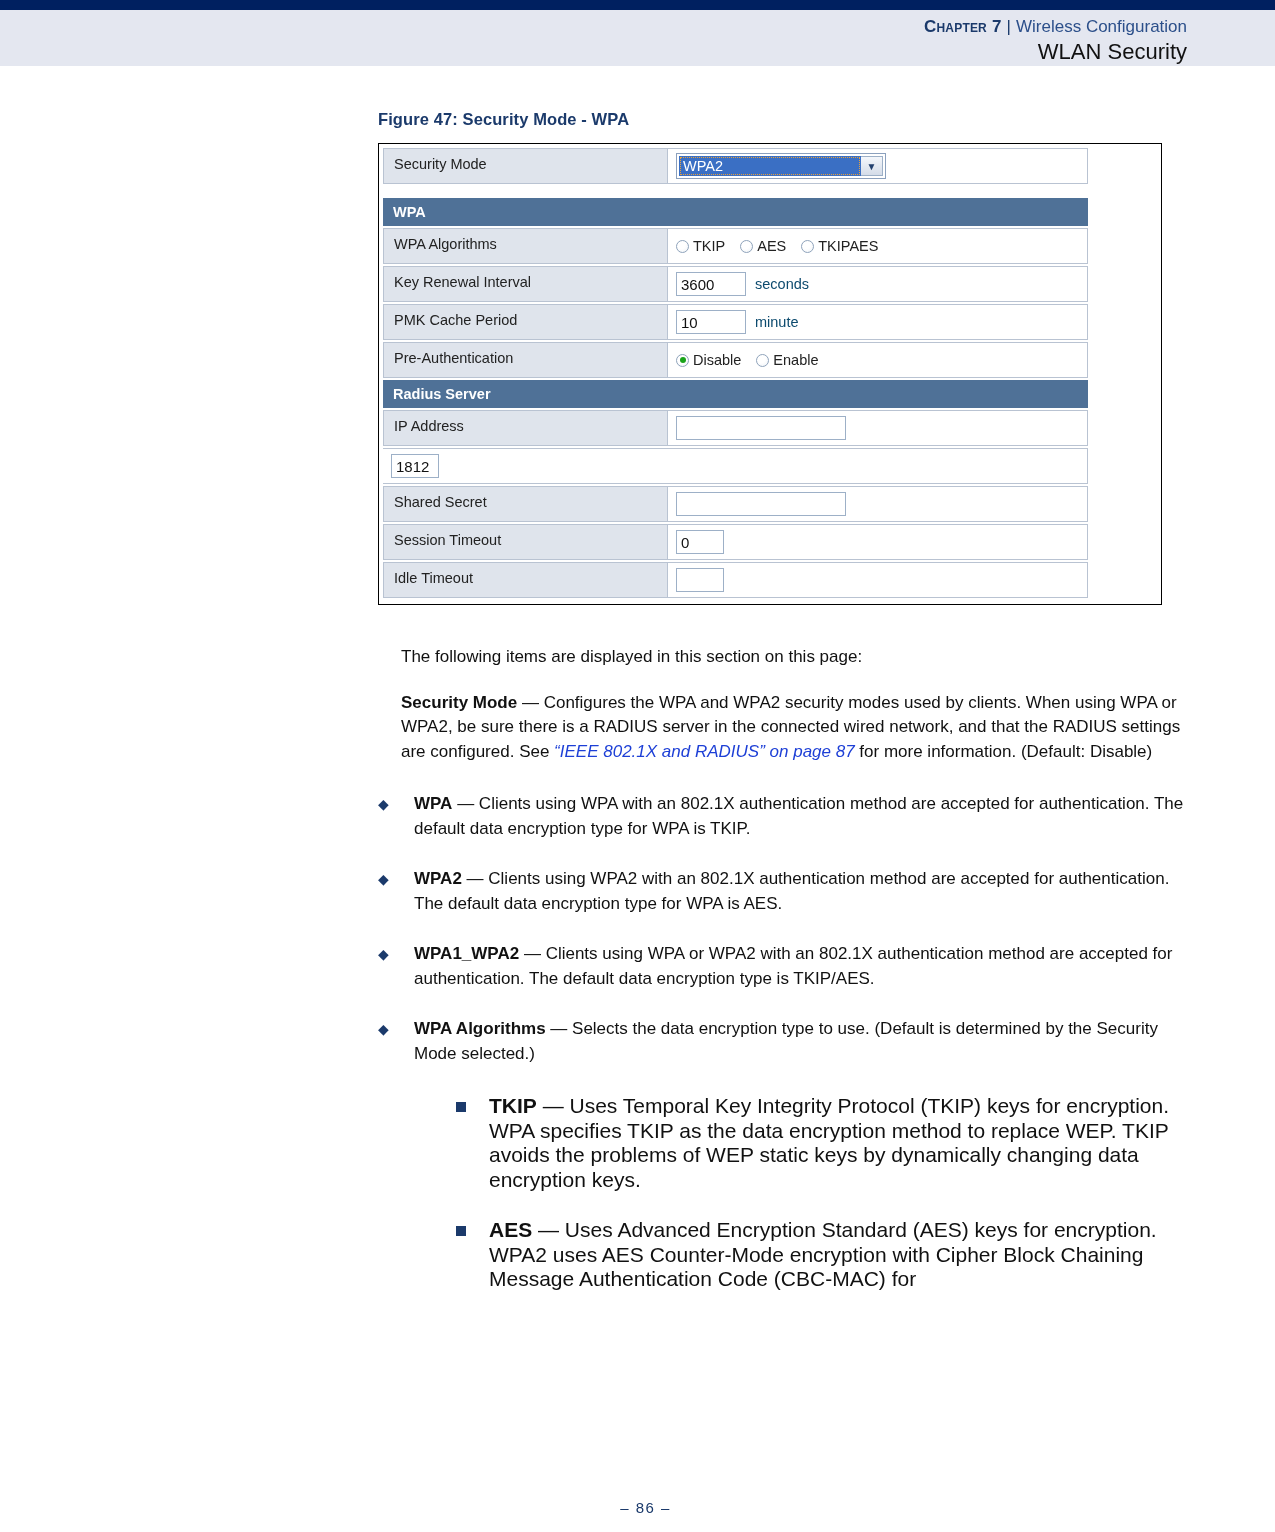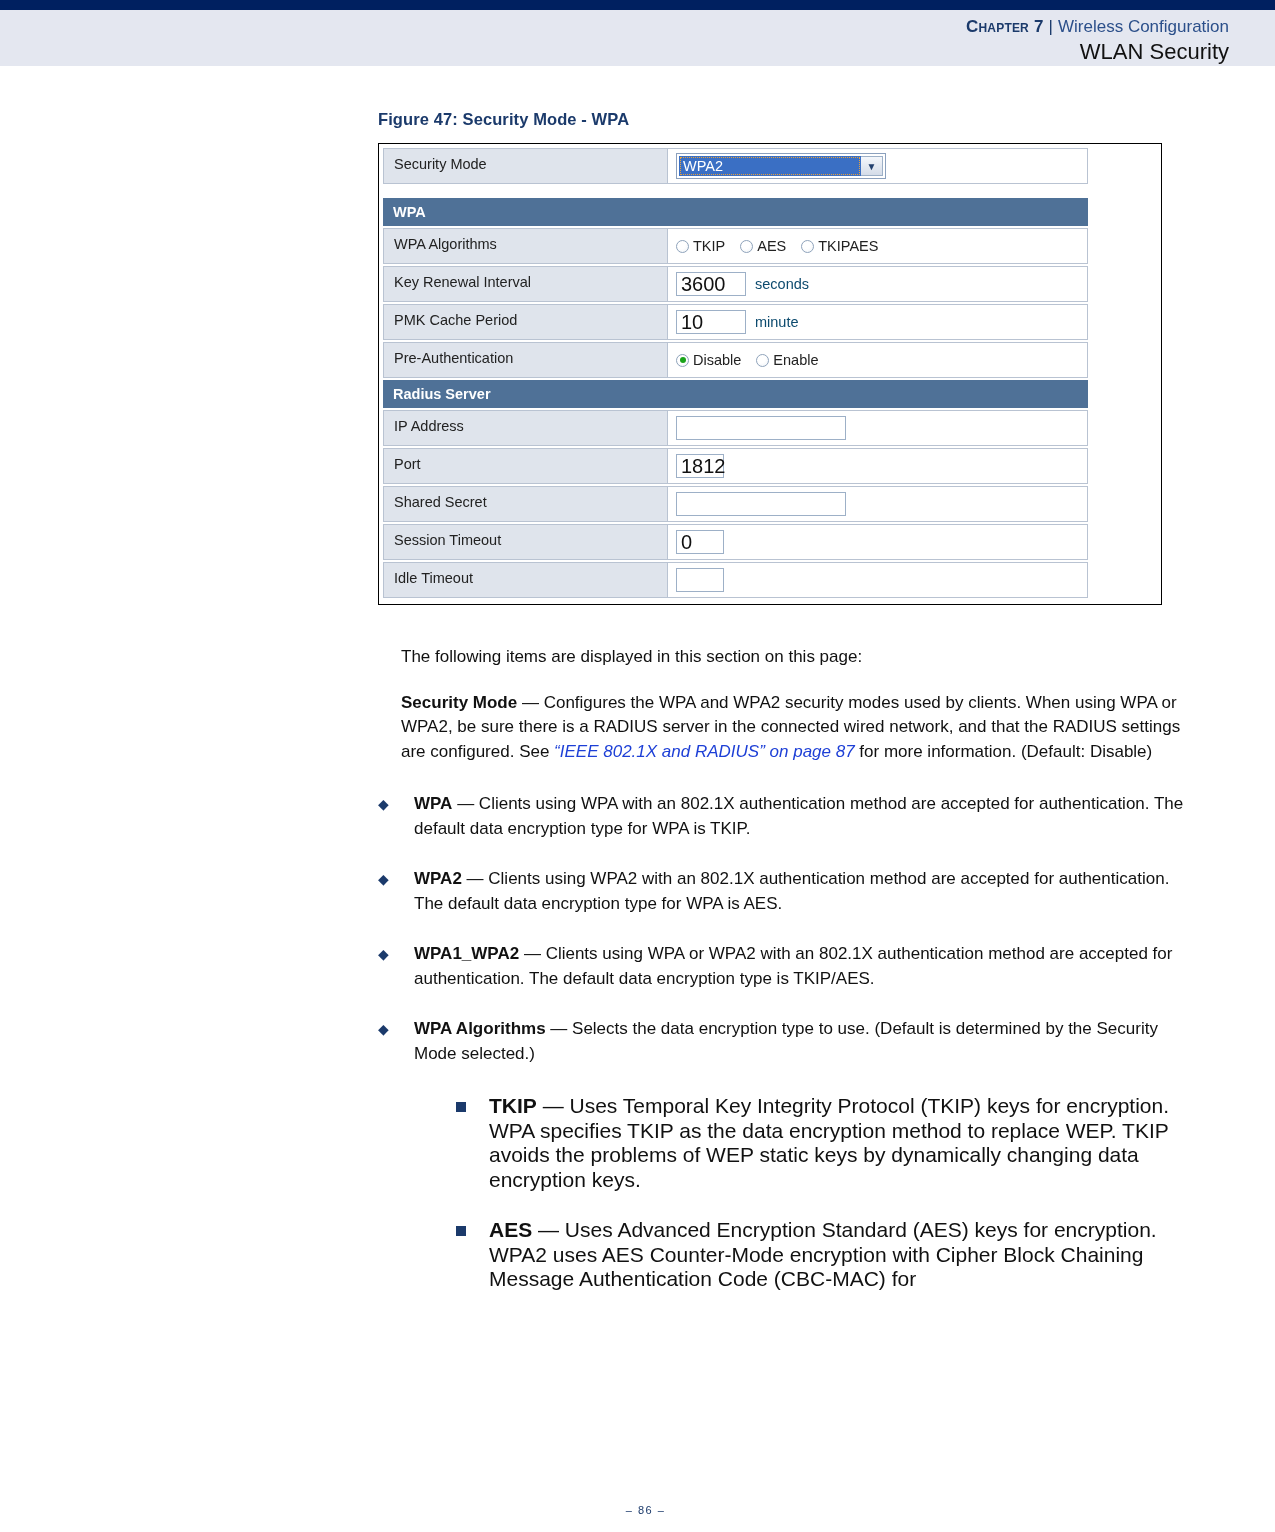--- a/index.html
+++ b/index.html
@@ -18,21 +18,21 @@
 
   
   .top-rule {
     height: 10px;
     background: #002060;
     width: 100%;
   }
   .header-band {
     background: #e4e7f0;
     height: 56px;
-    padding: 4px 46px 4px 0;
+    padding: 4px 88px 4px 0;
     box-sizing: border-box;
     text-align: right;
   }
   .header-line1 {
     font-size: 17px;
     line-height: 26px;
     white-space: nowrap;
   }
   .chapter-label {
     color: #1b3a6b;
@@ -164,21 +164,21 @@
 
   
   .tinput {
     border: 1px solid #9db0c7;
     background: #ffffff;
     height: 24px;
     box-sizing: border-box;
     display: flex;
     align-items: center;
     padding: 0 4px;
-    font-size: 20px;
+    font-size: 15px;
     color: #111111;
   }
   .tinput.w-small { width: 70px; }
   .tinput.w-med   { width: 48px; }
   .tinput.w-large { width: 170px; }
   .unit-text {
     margin-left: 9px;
     font-size: 14.5px;
     color: #0c4a6e;
   }
@@ -282,21 +282,21 @@
     line-height: 24.5px;
   }
 
   
   .page-footer {
     position: absolute;
     left: 0;
     right: 0;
     bottom: 16px;
     text-align: center;
-    font-size: 11px;
+    font-size: 15px;
     color: #1b3a6b;
     letter-spacing: 1.5px;
     margin-left: 16px;
   }
 </style>
 </head>
 <body>
 
 <div class="top-rule"></div>
 
@@ -383,21 +383,20 @@
       <div class="section-bar">Radius Server</div>
 
       <div class="ui-row">
         <div class="ui-label">IP Address</div>
         <div class="ui-value">
           <div class="tinput w-large"></div>
         </div>
       </div>
 
       <div class="ui-row">
-        <div class="ui-label">Port</div>
         <div class="ui-value">
           <div class="tinput w-med">1812</div>
         </div>
       </div>
 
       <div class="ui-row">
         <div class="ui-label">Shared Secret</div>
         <div class="ui-value">
           <div class="tinput w-large"></div>
         </div>

